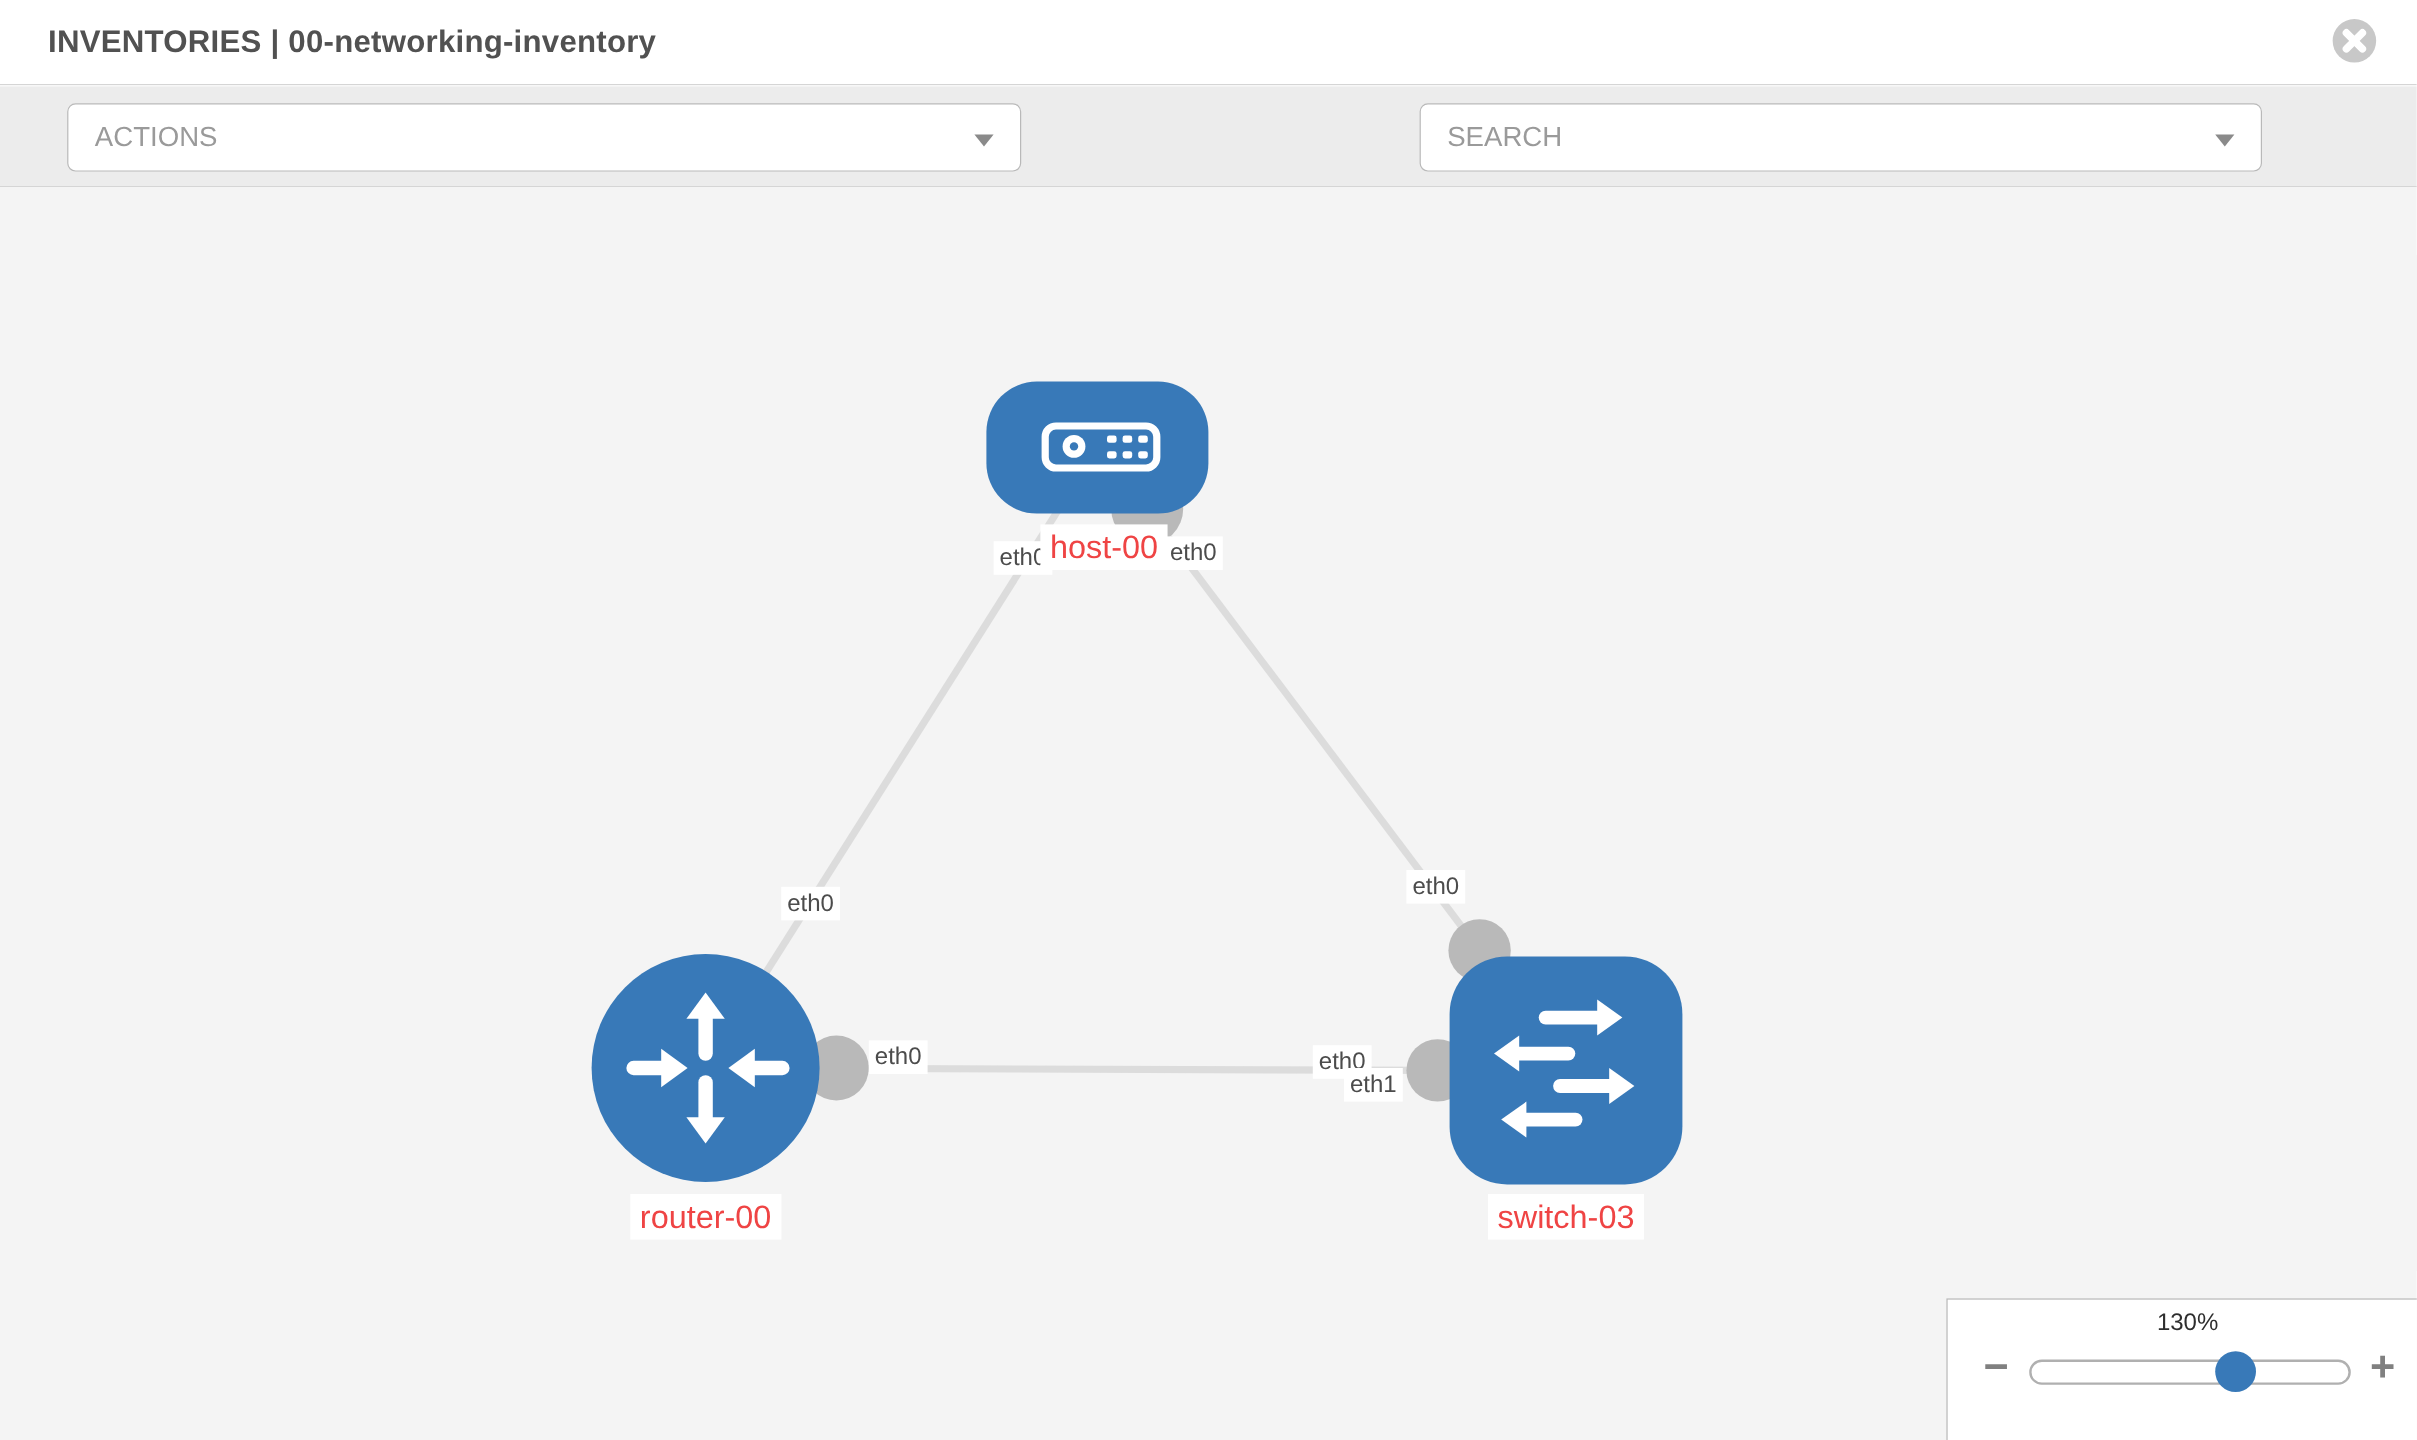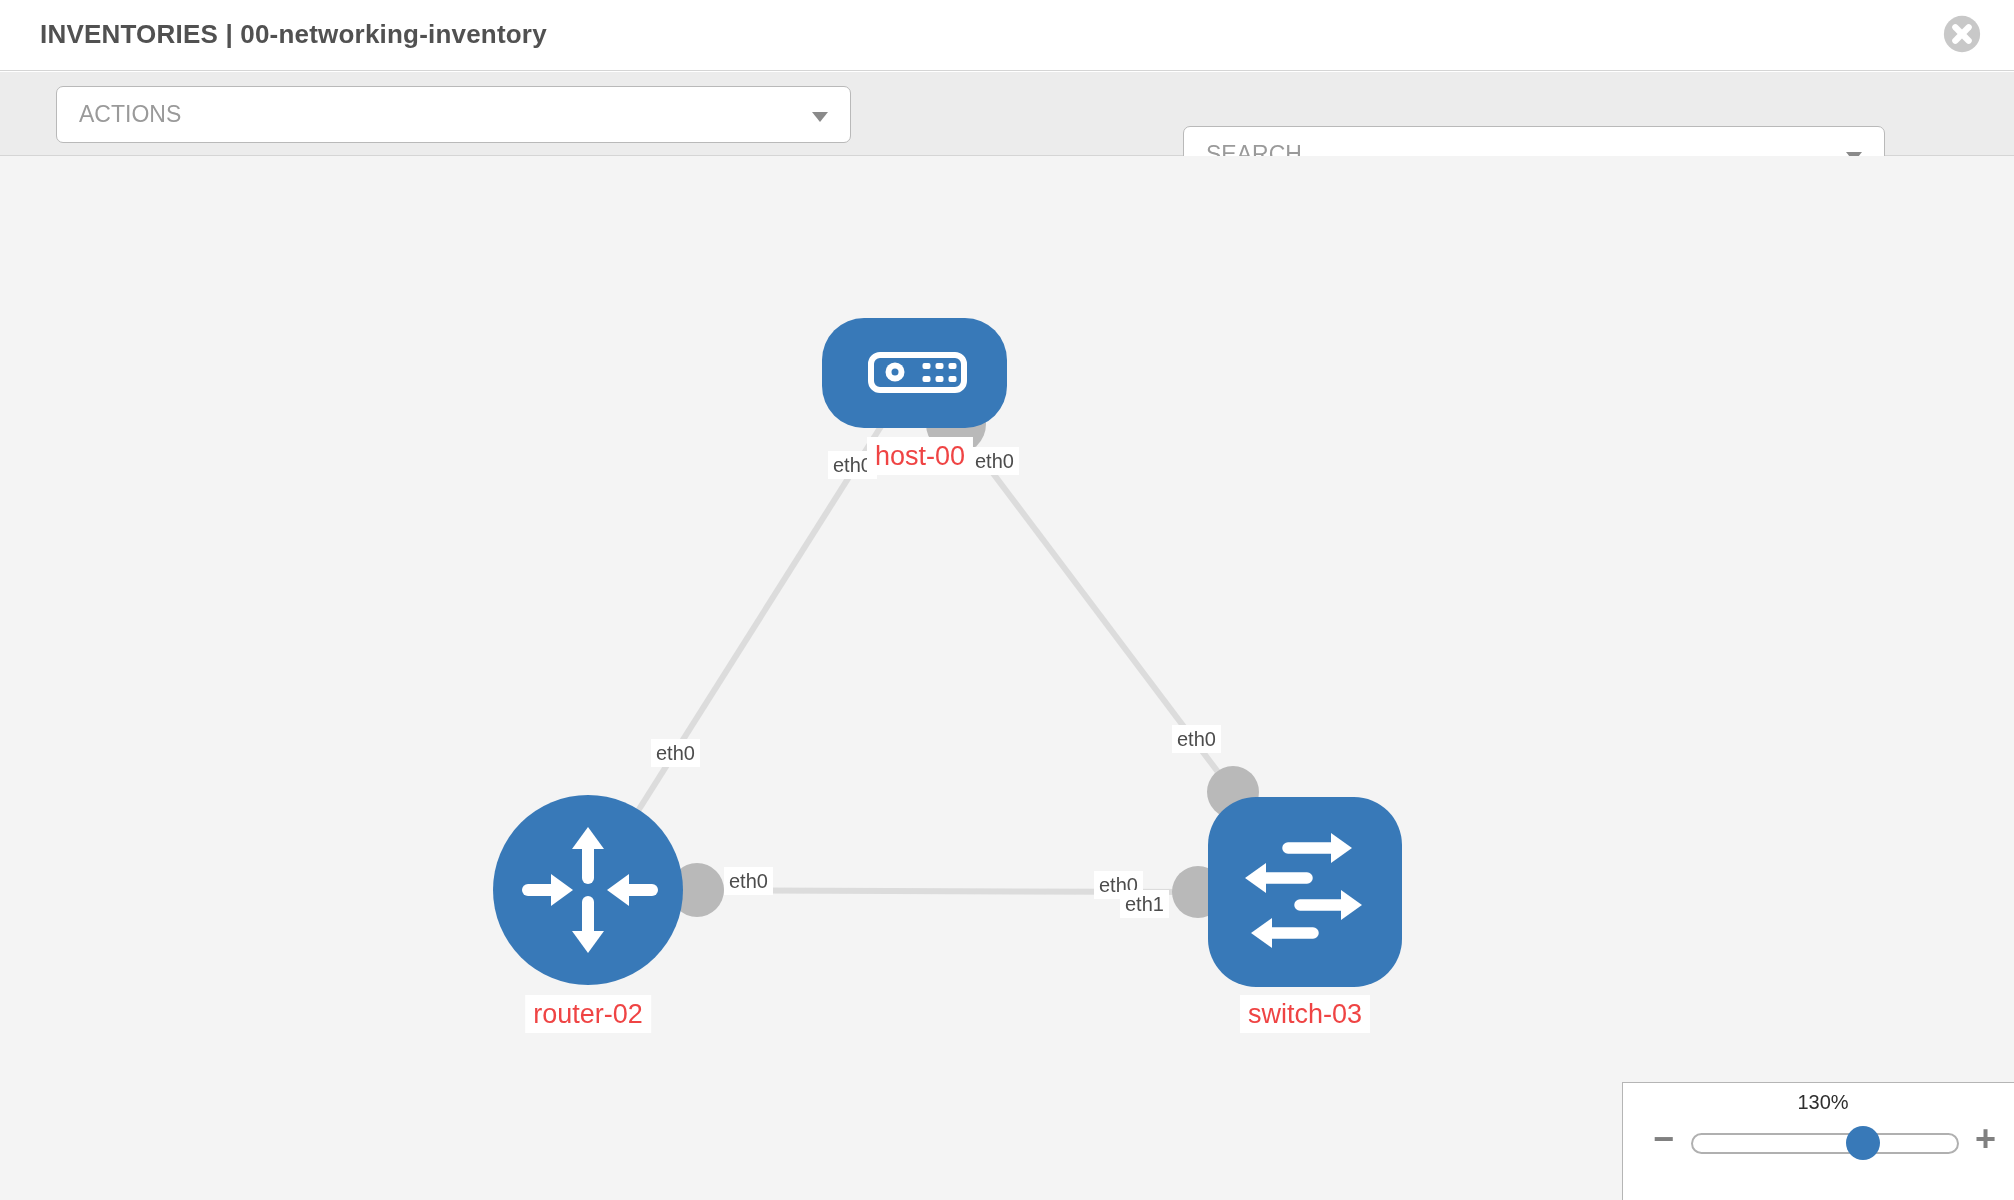--- a/index.html
+++ b/index.html
@@ -23,21 +23,21 @@
     border-bottom:1px solid var(--border-gray);}
   .header-title{position:absolute;left:40px;top:19px;font-size:26px;font-weight:bold;color:#515151;letter-spacing:.2px;}
   .close-btn{position:absolute;left:1941px;top:13px;width:42px;height:42px;cursor:pointer;}
 
   
   .toolbar{position:absolute;left:0;top:72px;width:2014px;height:84px;background:var(--toolbar-bg);
     border-bottom:1px solid var(--border-gray);}
   .select-box{position:absolute;top:14px;height:57px;background:#fff;border:1px solid #b9b9b9;border-radius:7px;
     display:flex;align-items:center;padding:0 22px;color:var(--muted);font-size:23px;cursor:pointer;}
   .select-actions{left:40px;width:795px;margin-left:16px;}
-  .select-search{left:1183px;width:702px;margin-top:40px;}
+  .select-search{left:1183px;width:702px;}
   .caret{position:absolute;right:22px;top:25px;width:0;height:0;
     border-left:8px solid transparent;border-right:8px solid transparent;border-top:10px solid #8a8a8a;}
   .tool-icon{position:absolute;top:94px;width:40px;height:40px;cursor:pointer;}
   .tool-icon.wrench{left:1046px;}
   .tool-icon.key{left:1113px;}
 
   
   .canvas{position:absolute;left:0;top:156px;width:2014px;height:1044px;background:var(--canvas-bg);}
   .canvas-svg{position:absolute;left:0;top:155px;}
   .link{stroke:var(--link-gray);stroke-width:6;}
@@ -163,21 +163,21 @@
 
   <div class="iface-label" style="left:828px;top:451px">eth0</div>
   <div class="iface-label" style="left:970px;top:447px">eth0</div>
   <div class="iface-label" style="left:651px;top:739px">eth0</div>
   <div class="iface-label" style="left:724px;top:867px">eth0</div>
   <div class="iface-label" style="left:1172px;top:725px">eth0</div>
   <div class="iface-label" style="left:1094px;top:871px">eth0</div>
   <div class="iface-label front" style="left:1120px;top:871px">eth1</div>
 
   <div class="node-label" style="left:920px;top:437px">host-00</div>
-  <div class="node-label" style="left:588px;top:995px">router-02</div>
+  <div class="node-label" style="left:588px;top:995px">router-00</div>
   <div class="node-label" style="left:1305px;top:995px">switch-03</div>
 
   <div class="zoom-panel">
     <div class="zoom-level">130%</div>
     <div class="zoom-minus">−</div>
     <div class="zoom-track"></div>
     <div class="zoom-handle"></div>
     <div class="zoom-plus">+</div>
   </div>
 

